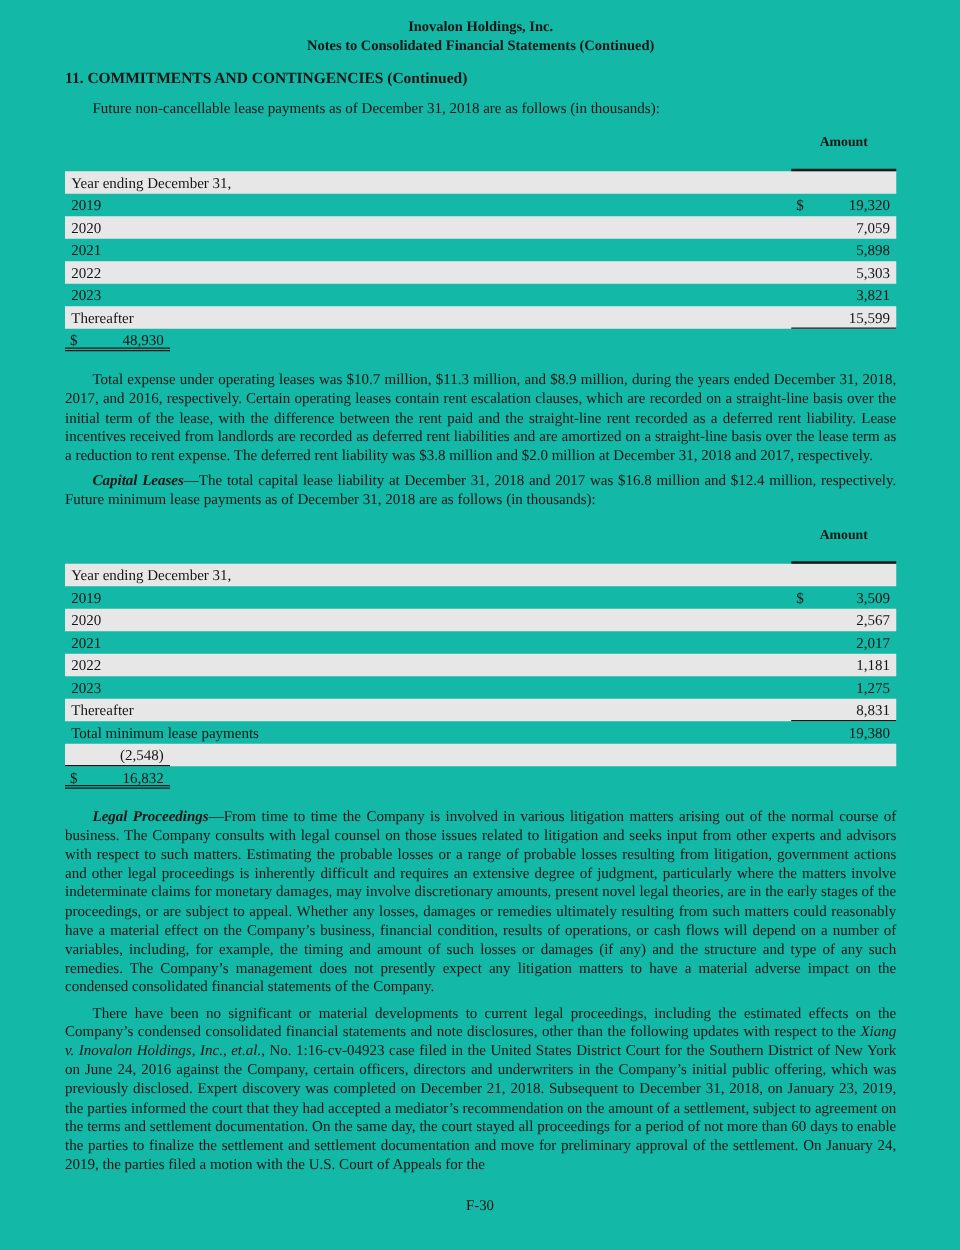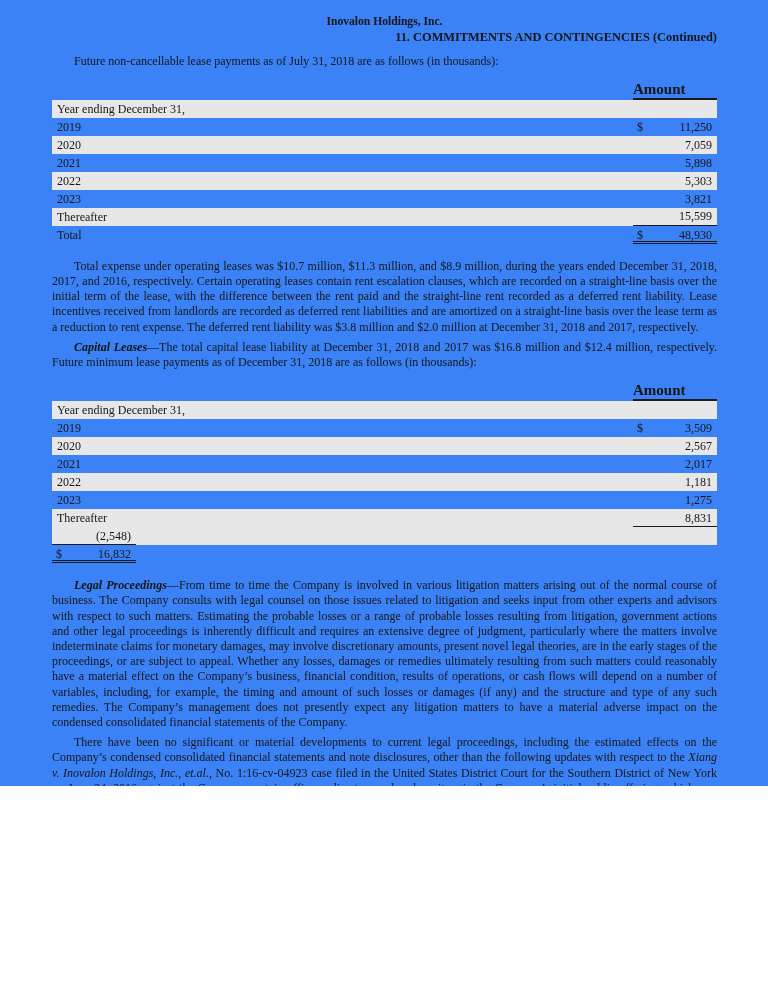--- a/index.html
+++ b/index.html
@@ -1,104 +1,106 @@
 <!DOCTYPE html>
 <html><head>
 <meta charset="utf-8">
 <style>
   html, body { margin: 0; padding: 0; background: #fff; }
   .page {
     position: relative;
     width: 768px;
-    height: 786px;
+    height: 1000px;
     box-sizing: border-box;
     padding: 15px 51px 0 52px;
-    background: #3b82f6;
+    background: #14b8a6;
     color: #161616;
     font-family: "Liberation Serif", "DejaVu Serif", serif;
     font-size: 12px;
     overflow: hidden;
   }
   .doc-header { text-align: center; font-weight: bold; font-size: 11.6px; line-height: 14.5px; }
-  .section-heading { font-weight: bold; font-size: 12.4px; line-height: 15px; text-align: right; }
+  .section-heading { margin-top: 11px; font-weight: bold; font-size: 12.4px; line-height: 15px; }
   p.body-par {
     margin: 0;
     margin-top: 9px;
     text-align: justify;
     text-indent: 22px;
     line-height: 15.2px;
   }
   p.after-table { margin-top: 15px; }
   p.tight { margin-top: 5px; }
   .lead-bi { font-weight: bold; font-style: italic; }
   .italic { font-style: italic; }
 
   .fin-table { margin-top: 14px; width: 665px; }
   .thead-row { display: flex; justify-content: flex-end; }
   .thead-amt {
     width: 84px;
     box-sizing: border-box;
+    text-align: center;
     font-weight: bold;
-    font-size: 15px;
+    font-size: 11px;
     line-height: 12px;
-    padding-bottom: 3px;
+    padding-bottom: 15px;
     border-bottom: 2px solid #1a1a1a;
   }
   .trow { display: flex; align-items: stretch; height: 18px; }
   .trow.shaded { background: #e7e7e7; }
   .tlabel { flex: 1; padding-left: 5px; line-height: 18px; white-space: nowrap; }
   .tamt {
     width: 84px;
     box-sizing: border-box;
     display: flex;
     line-height: 18px;
   }
-  .tamt.rule-single { border-bottom: 1.5px solid #1a1a1a; align-items: center; }
+  .tamt.rule-single { border-bottom: 1.5px solid #1a1a1a; }
   .tamt.rule-double { border-bottom: 3px double #1a1a1a; }
   .dollar { width: 16px; text-align: left; padding-left: 4px; }
   .tval { flex: 1; text-align: right; padding-right: 5px; }
 
   .footer-page-num {
     position: absolute;
     left: 0; right: 0;
     bottom: 28px;
     text-align: center;
     font-size: 11.8px;
   }
 </style>
 </head>
 <body>
 
 <div class="page">
 
   <div class="doc-header">
     <div>Inovalon Holdings, Inc.</div>
+    <div>Notes to Consolidated Financial Statements (Continued)</div>
   </div>
 
   <div class="section-heading">11. COMMITMENTS AND CONTINGENCIES (Continued)</div>
 
-  <p class="body-par">Future non-cancellable lease payments as of July 31, 2018 are as follows (in thousands):</p>
+  <p class="body-par">Future non-cancellable lease payments as of December 31, 2018 are as follows (in thousands):</p>
 
   <div class="fin-table">
     <div class="thead-row">
       <div class="thead-amt">Amount</div>
     </div>
     <div>
         <div class="trow shaded">
           <div class="tlabel">Year ending December 31,</div>
           <div class="tamt">
             <span class="dollar"></span>
             <span class="tval"></span>
           </div>
         </div>
         <div class="trow">
           <div class="tlabel">2019</div>
           <div class="tamt">
             <span class="dollar">$</span>
-            <span class="tval">11,250</span>
+            <span class="tval">19,320</span>
           </div>
         </div>
         <div class="trow shaded">
           <div class="tlabel">2020</div>
           <div class="tamt">
             <span class="dollar"></span>
             <span class="tval">7,059</span>
           </div>
         </div>
         <div class="trow">
@@ -123,21 +125,20 @@
           </div>
         </div>
         <div class="trow shaded">
           <div class="tlabel">Thereafter</div>
           <div class="tamt rule-single">
             <span class="dollar"></span>
             <span class="tval">15,599</span>
           </div>
         </div>
         <div class="trow">
-          <div class="tlabel">Total</div>
           <div class="tamt rule-double">
             <span class="dollar">$</span>
             <span class="tval">48,930</span>
           </div>
         </div>
       </div>
   </div>
 
   <p class="body-par after-table">Total expense under operating leases was $10.7 million, $11.3 million, and $8.9 million, during the years ended December 31, 2018, 2017, and 2016, respectively. Certain operating leases contain rent escalation clauses, which are recorded on a straight-line basis over the initial term of the lease, with the difference between the rent paid and the straight-line rent recorded as a deferred rent liability. Lease incentives received from landlords are recorded as deferred rent liabilities and are amortized on a straight-line basis over the lease term as a reduction to rent expense. The deferred rent liability was $3.8 million and $2.0 million at December 31, 2018 and 2017, respectively.</p>
 
@@ -190,33 +191,41 @@
             <span class="tval">1,275</span>
           </div>
         </div>
         <div class="trow shaded">
           <div class="tlabel">Thereafter</div>
           <div class="tamt rule-single">
             <span class="dollar"></span>
             <span class="tval">8,831</span>
           </div>
         </div>
+        <div class="trow">
+          <div class="tlabel">Total minimum lease payments</div>
+          <div class="tamt">
+            <span class="dollar"></span>
+            <span class="tval">19,380</span>
+          </div>
+        </div>
         <div class="trow shaded">
           <div class="tamt rule-single">
             <span class="dollar"></span>
             <span class="tval">(2,548)</span>
           </div>
         </div>
         <div class="trow">
           <div class="tamt rule-double">
             <span class="dollar">$</span>
             <span class="tval">16,832</span>
           </div>
         </div>
       </div>
   </div>
 
   <p class="body-par after-table"><span class="lead-bi">Legal Proceedings</span><span>—From time to time the Company is involved in various litigation matters arising out of the normal course of business. The Company consults with legal counsel on those issues related to litigation and seeks input from other experts and advisors with respect to such matters. Estimating the probable losses or a range of probable losses resulting from litigation, government actions and other legal proceedings is inherently difficult and requires an extensive degree of judgment, particularly where the matters involve indeterminate claims for monetary damages, may involve discretionary amounts, present novel legal theories, are in the early stages of the proceedings, or are subject to appeal. Whether any losses, damages or remedies ultimately resulting from such matters could reasonably have a material effect on the Company’s business, financial condition, results of operations, or cash flows will depend on a number of variables, including, for example, the timing and amount of such losses or damages (if any) and the structure and type of any such remedies. The Company’s management does not presently expect any litigation matters to have a material adverse impact on the condensed consolidated financial statements of the Company.</span></p>
 
   <p class="body-par tight"><span>There have been no significant or material developments to current legal proceedings, including the estimated effects on the Company’s condensed consolidated financial statements and note disclosures, other than the following updates with respect to the </span><span class="italic">Xiang v. Inovalon Holdings, Inc., et.al.</span><span>, No. 1:16-cv-04923 case filed in the United States District Court for the Southern District of New York on June 24, 2016 against the Company, certain officers, directors and underwriters in the Company’s initial public offering, which was previously disclosed. Expert discovery was completed on December 21, 2018. Subsequent to December 31, 2018, on January 23, 2019, the parties informed the court that they had accepted a mediator’s recommendation on the amount of a settlement, subject to agreement on the terms and settlement documentation. On the same day, the court stayed all proceedings for a period of not more than 60 days to enable the parties to finalize the settlement and settlement documentation and move for preliminary approval of the settlement. On January 24, 2019, the parties filed a motion with the U.S. Court of Appeals for the</span></p>
 
+  <div class="footer-page-num">F-30</div>
 
 </div>
 
 </body></html>

